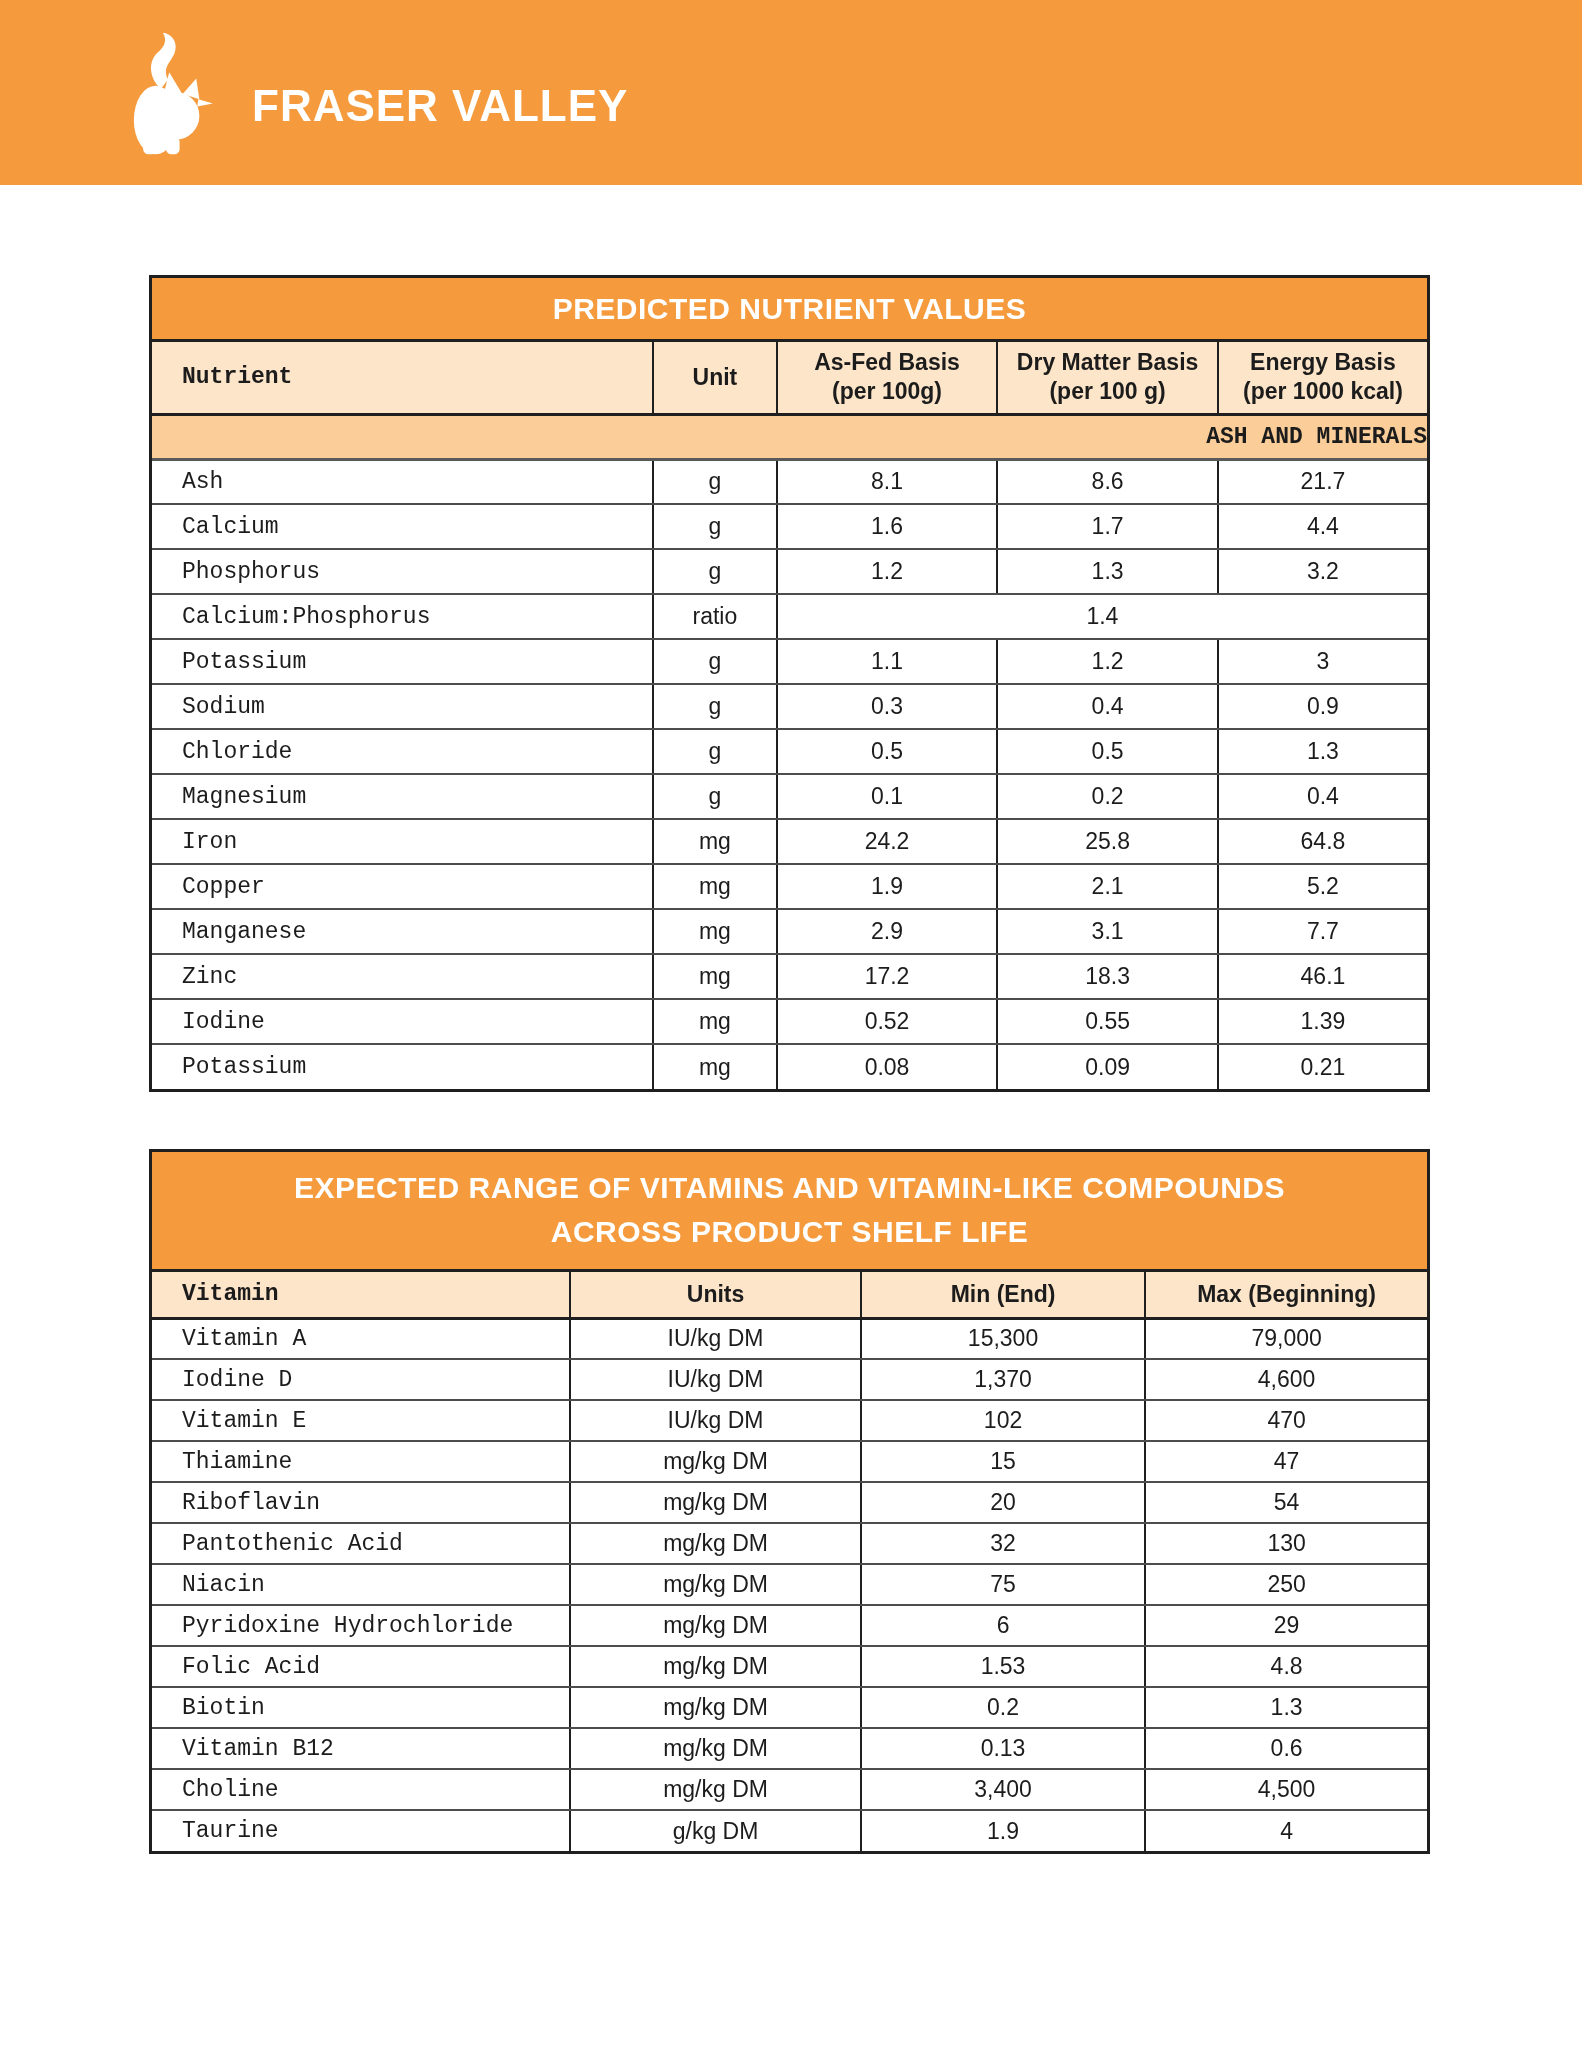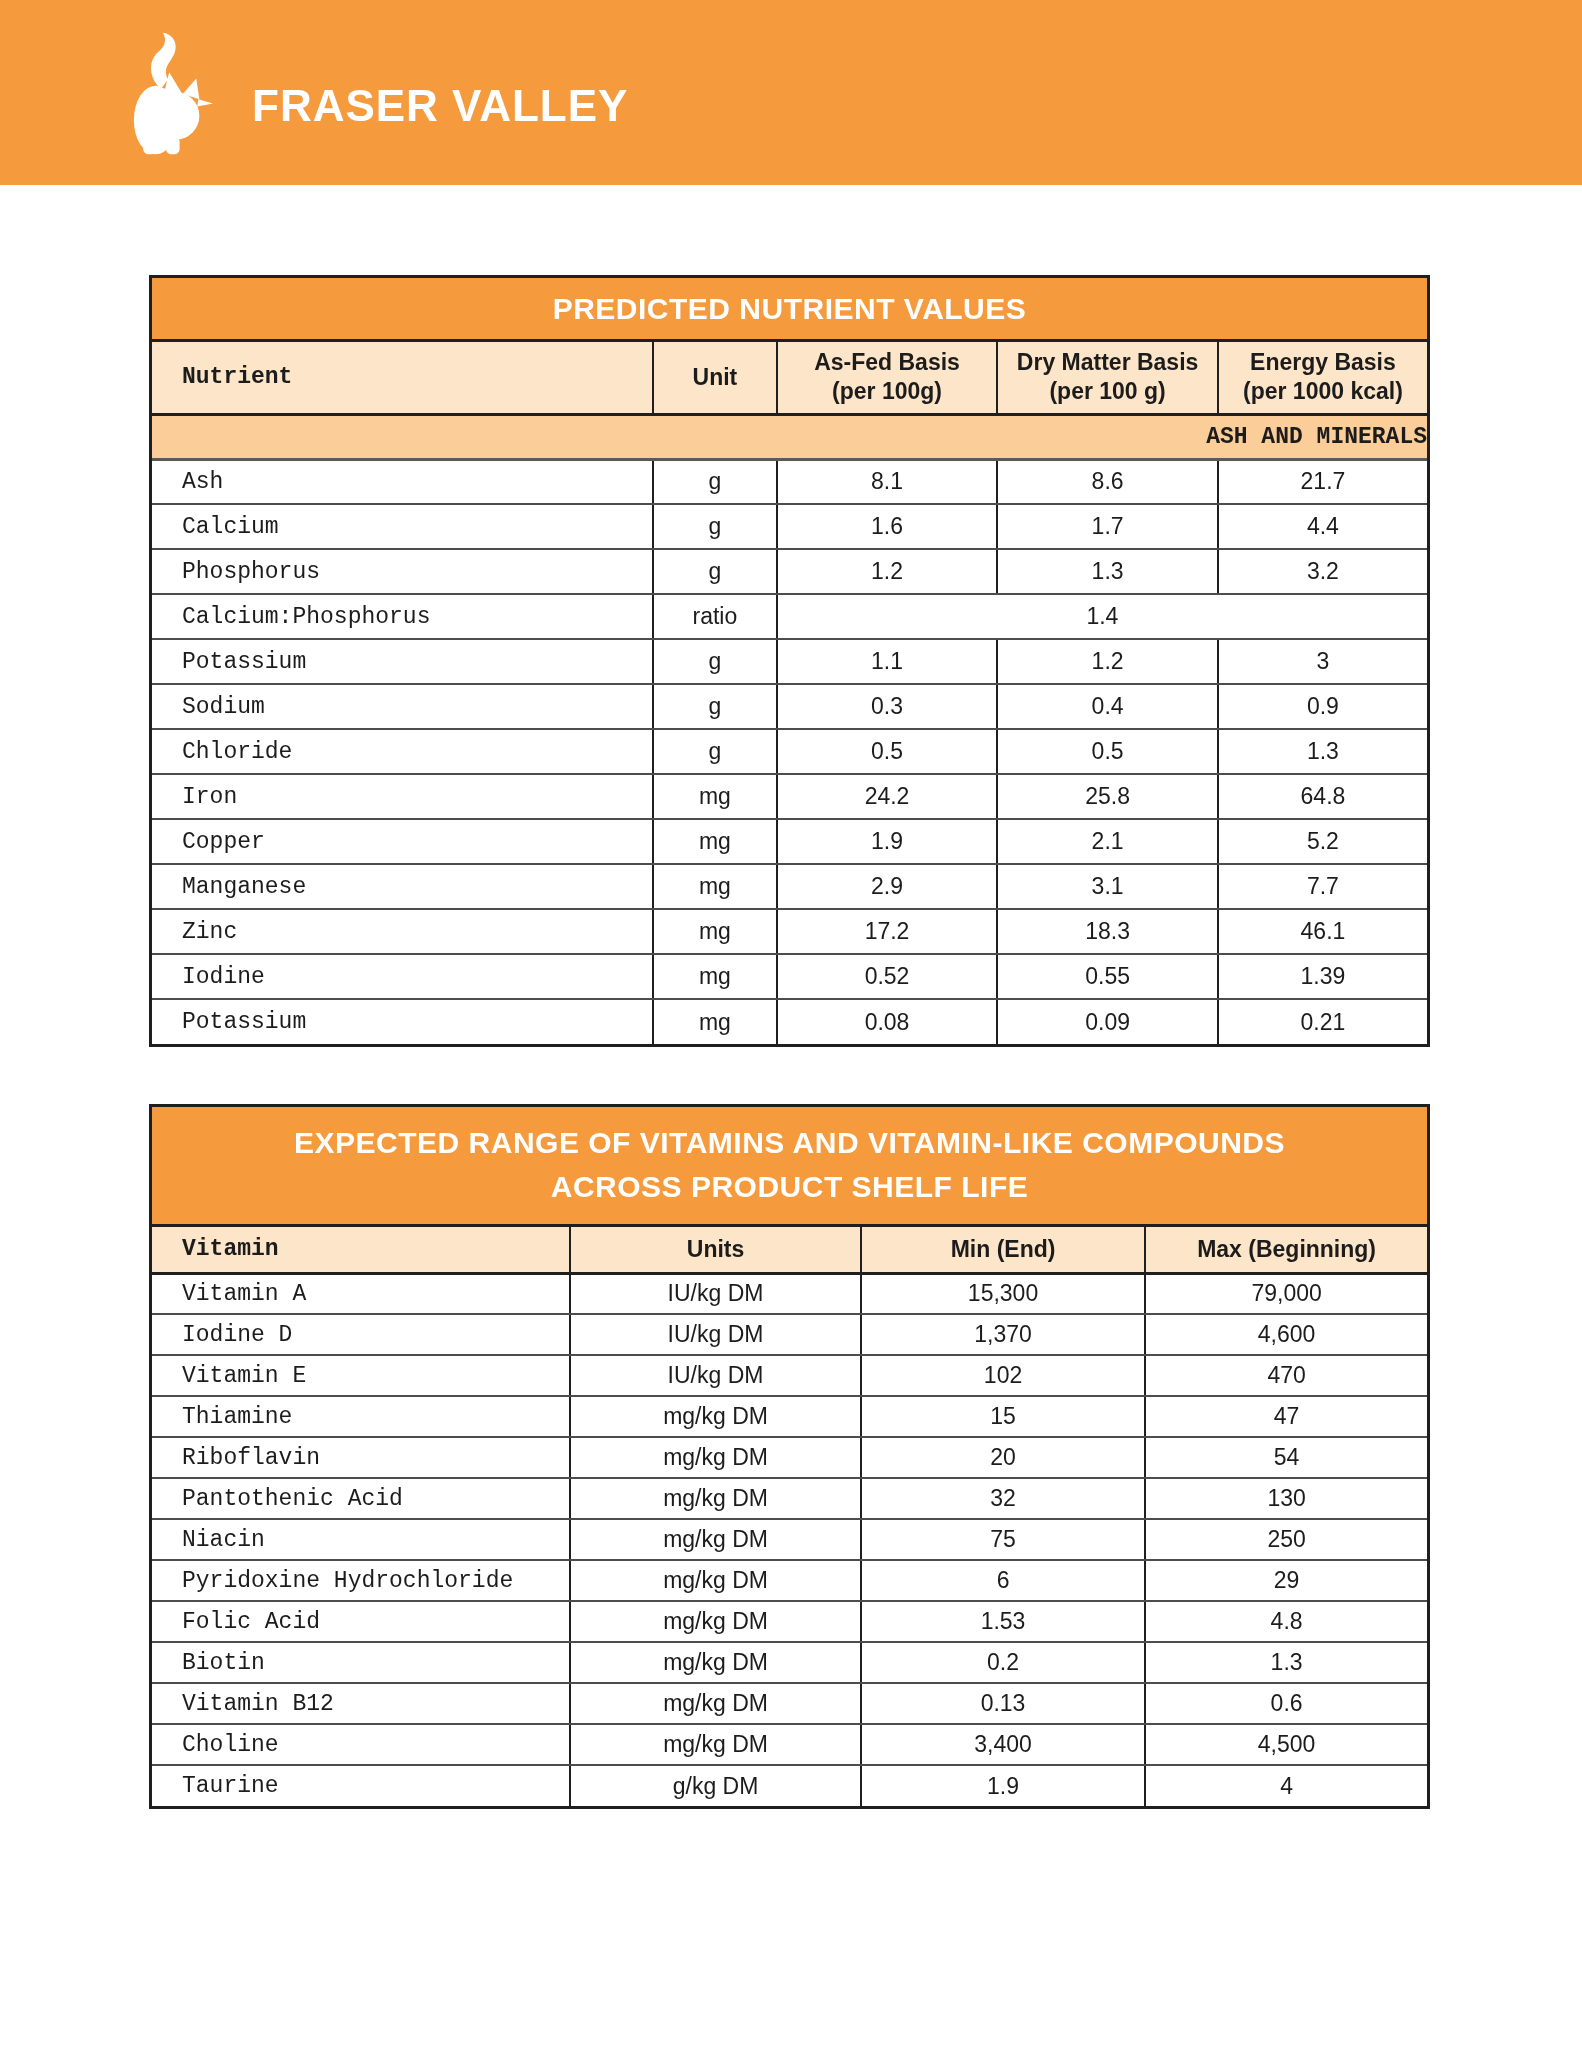--- a/index.html
+++ b/index.html
@@ -155,20 +155,27 @@
             <td>0.9</td>
           </tr>
           <tr>
             <td class="name">Chloride</td>
             <td>g</td>
             <td>0.5</td>
             <td>0.5</td>
             <td>1.3</td>
           </tr>
           <tr>
+            <td class="name">Magnesium</td>
+            <td>g</td>
+            <td>0.1</td>
+            <td>0.2</td>
+            <td>0.4</td>
+          </tr>
+          <tr>
             <td class="name">Iron</td>
             <td>mg</td>
             <td>24.2</td>
             <td>25.8</td>
             <td>64.8</td>
           </tr>
           <tr>
             <td class="name">Copper</td>
             <td>mg</td>
             <td>1.9</td>

